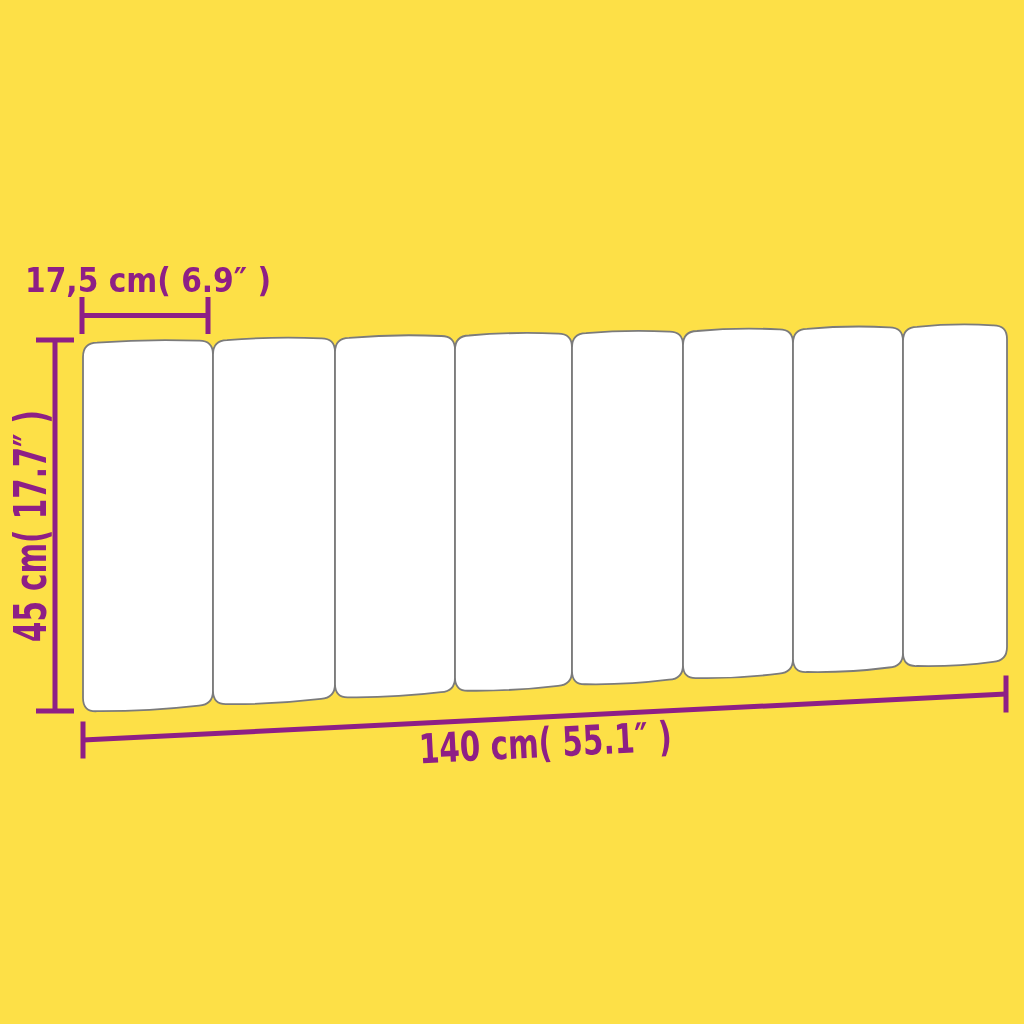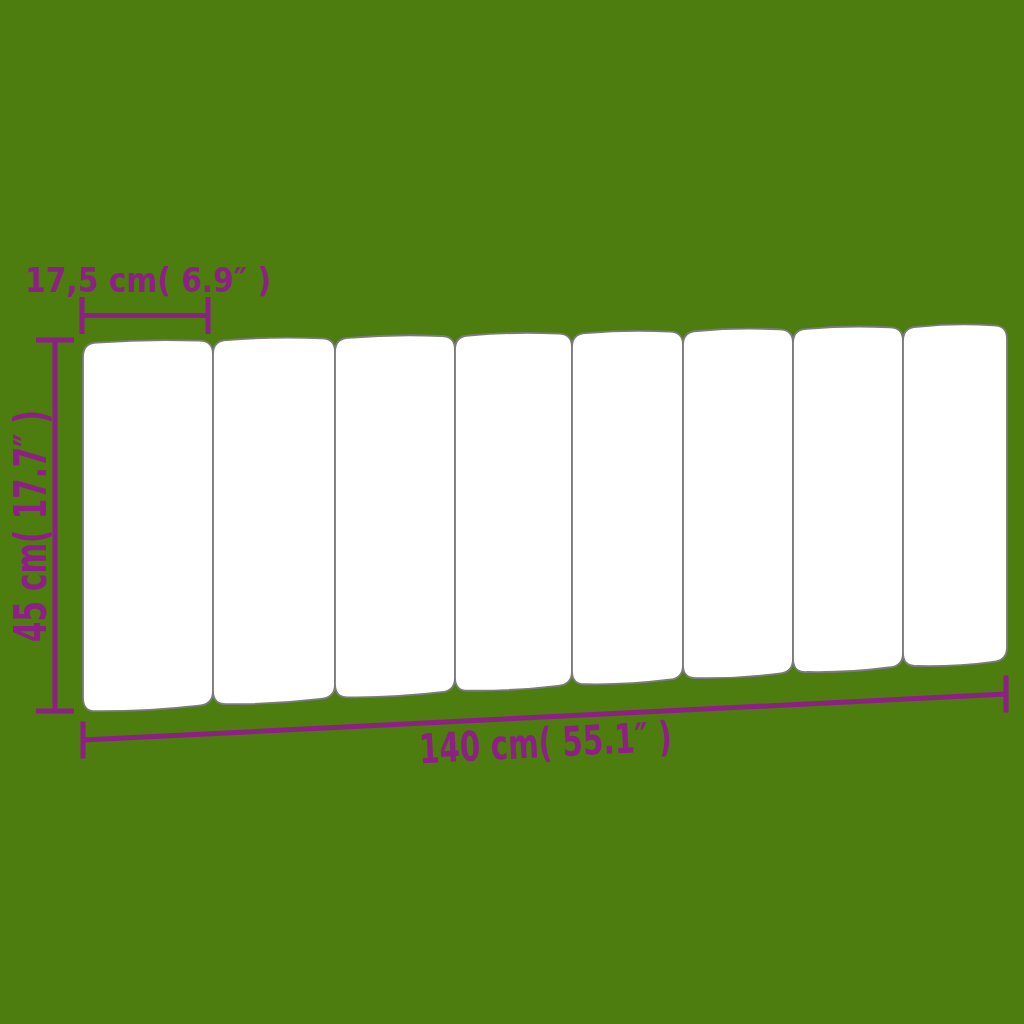--- a/index.html
+++ b/index.html
@@ -4,21 +4,21 @@
 <style>
   html, body {
     margin: 0;
     padding: 0;
     background: #ffffff;
   }
   .stage {
     position: relative;
     width: 1024px;
     height: 1024px;
-    background: #4d7c0f;
+    background: #fde047;
     overflow: hidden;
   }
   svg { display: block; }
   .panel {
     fill: var(--fill, #ffffff);
     stroke: var(--outline, #7b7b7b);
     stroke-width: 1.8;
     stroke-linejoin: round;
   }
   .dim {

